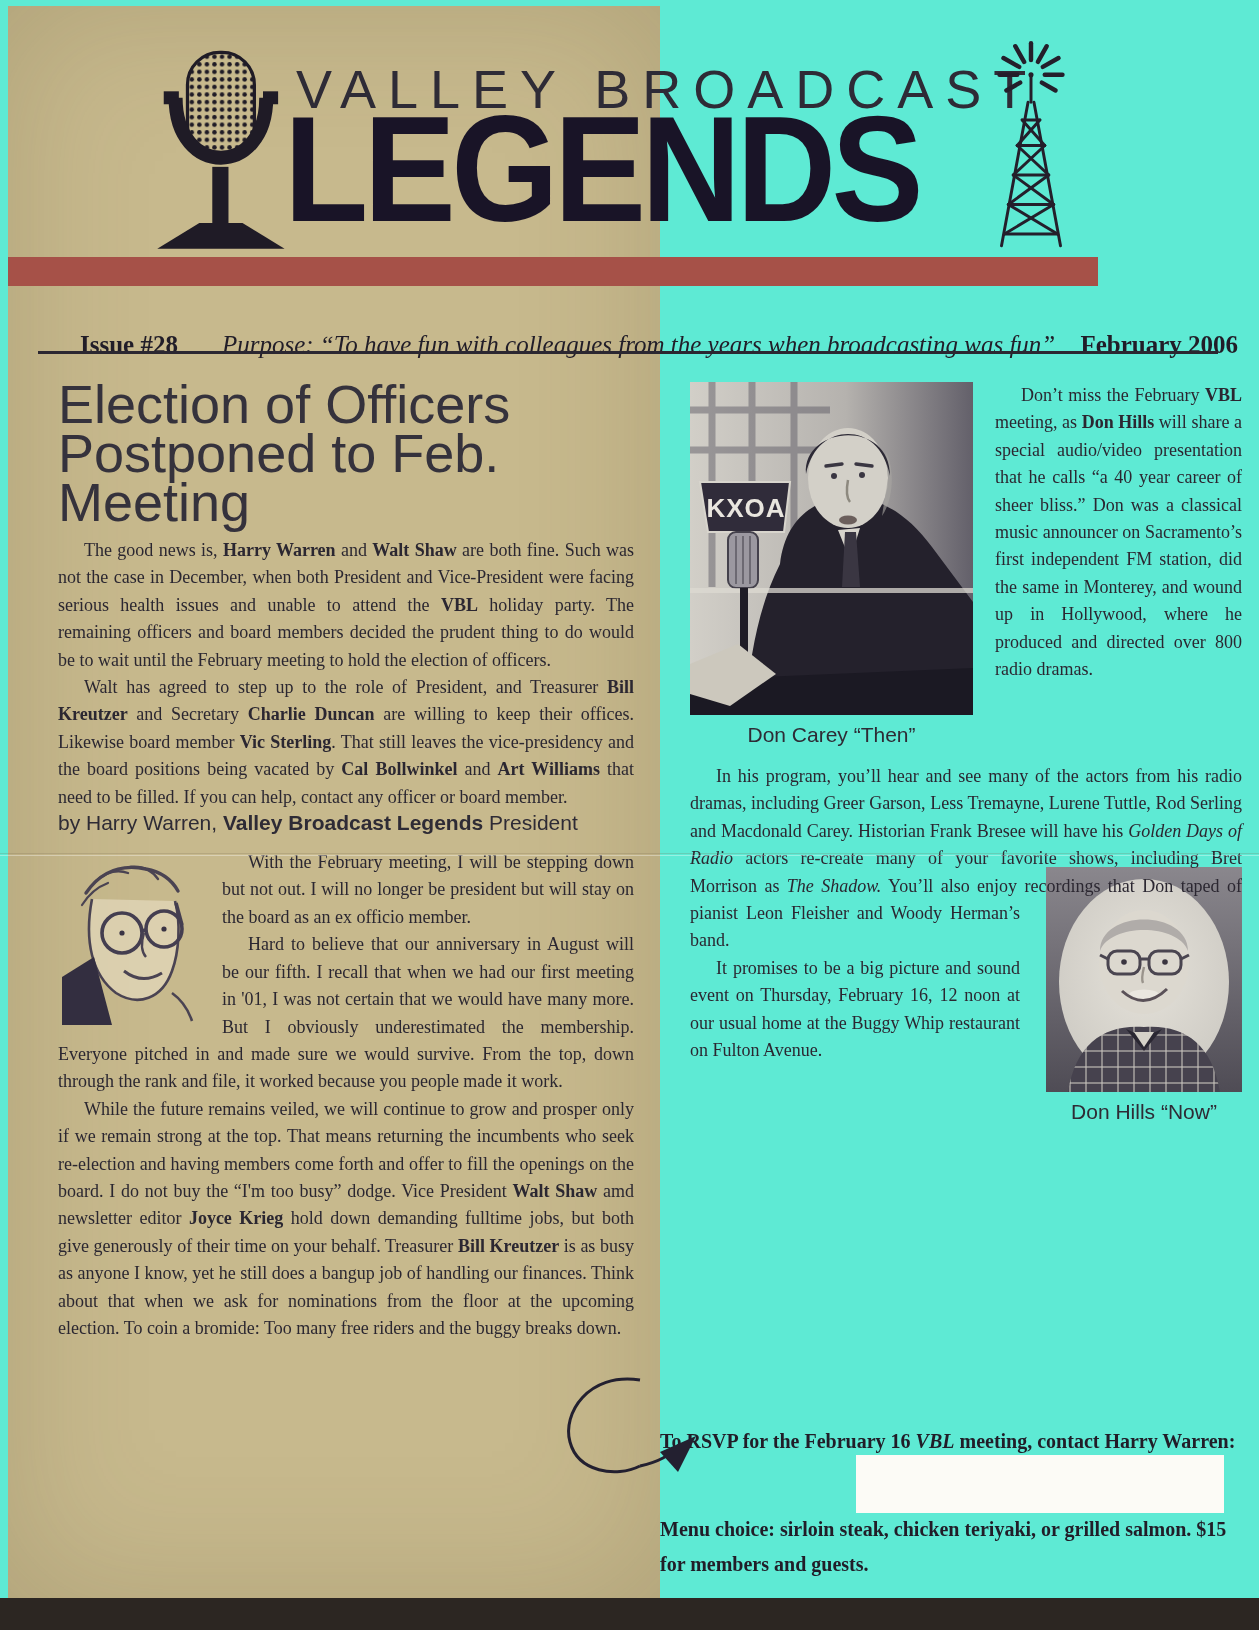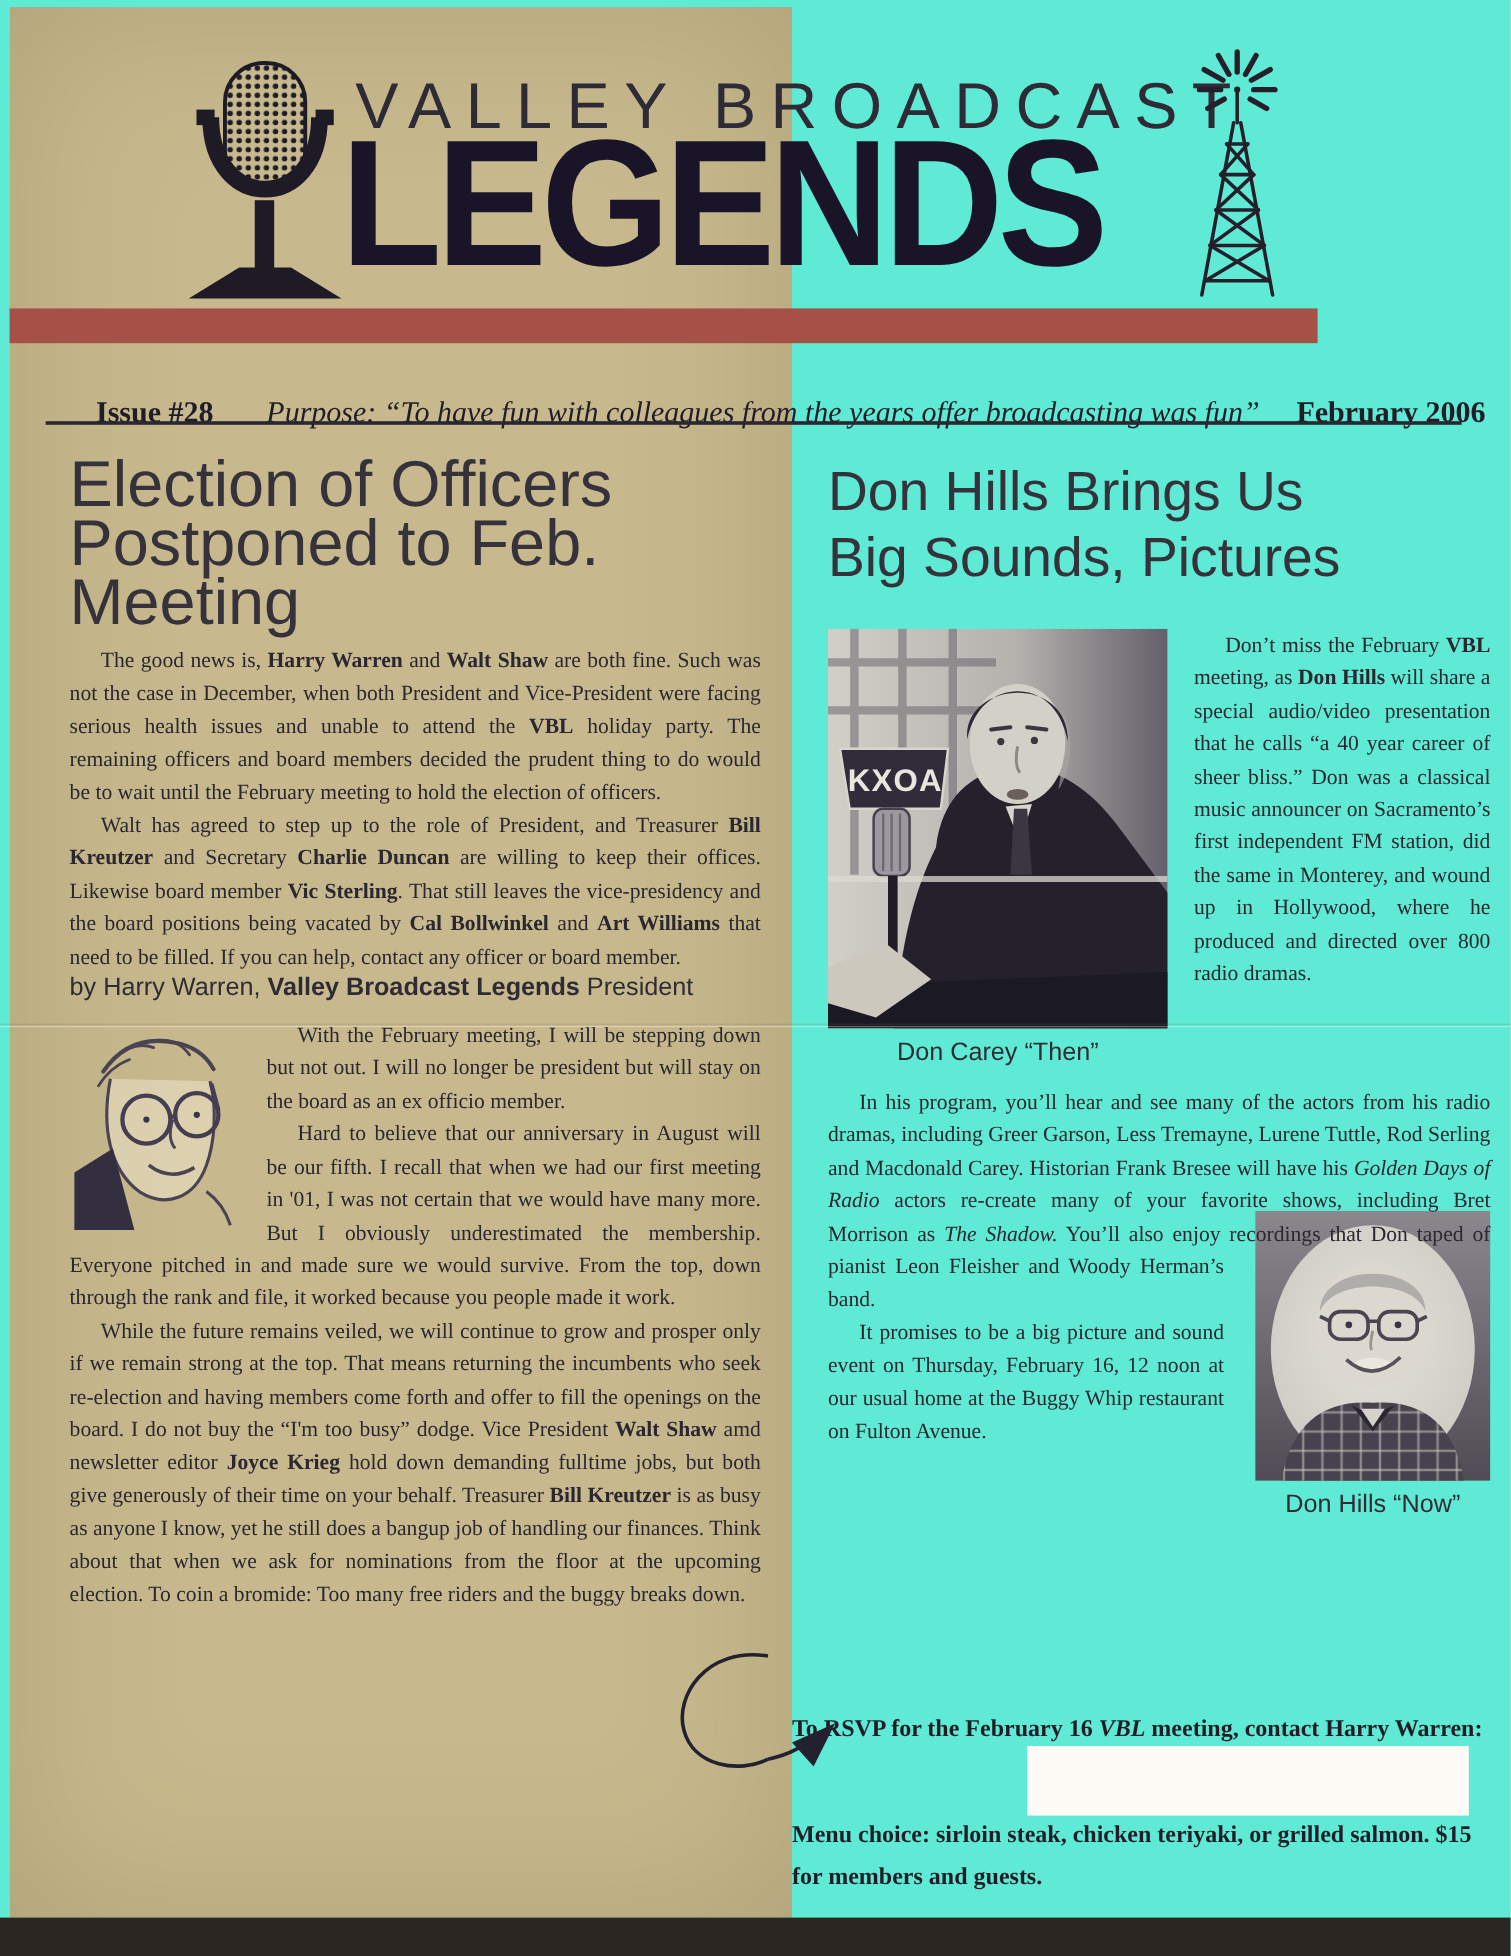--- a/index.html
+++ b/index.html
@@ -150,21 +150,21 @@
         <line x1="71" y1="42" x2="85" y2="50"></line>
       </g>
       <circle cx="60" cy="34" r="2.6" fill="#241f2b"></circle>
     </svg>
   </div>
 
   <div class="red-bar"></div>
 
   <div class="issue-row">
     <span class="issue-no">Issue #28</span>
-    <span class="issue-purpose">Purpose: “To have fun with colleagues from the years offer broadcasting was fun”</span>
+    <span class="issue-purpose">Purpose: “To have fun with colleagues from the years when broadcasting was fun”</span>
     <span class="issue-date">February 2006</span>
   </div>
   <div class="header-rule"></div>
 
   <div class="col-left">
     <div class="headline h-left">Election of Officers
 Postponed to Feb. Meeting</div>
     <p class="body"><span>The good news is, </span><span class="b">Harry Warren</span><span> and </span><span class="b">Walt Shaw</span><span> are both fine. Such was not the case in December, when both President and Vice-President were facing serious health issues and unable to attend the </span><span class="b">VBL</span><span> holiday party. The remaining officers and board members decided the prudent thing to do would be to wait until the February meeting to hold the election of officers.</span></p>
     <p class="body"><span>Walt has agreed to step up to the role of President, and Treasurer </span><span class="b">Bill Kreutzer</span><span> and Secretary </span><span class="b">Charlie Duncan</span><span> are willing to keep their offices. Likewise board member </span><span class="b">Vic Sterling</span><span>. That still leaves the vice-presidency and the board positions being vacated by </span><span class="b">Cal Bollwinkel</span><span> and </span><span class="b">Art Williams</span><span> that need to be filled. If you can help, contact any officer or board member.</span></p>
 
@@ -194,22 +194,20 @@
           <path d="M 114 140 q 14 10 20 28" stroke="#4a4352" stroke-width="2.6" fill="none"></path>
         </svg>
       </div>
       <p class="body"><span>With the February meeting, I will be stepping down but not out. I will no longer be president but will stay on the board as an ex officio member.</span></p>
       <p class="body"><span>Hard to believe that our anniversary in August will be our fifth. I recall that when we had our first meeting in '01, I was not certain that we would have many more. But I obviously underestimated the membership. Everyone pitched in and made sure we would survive. From the top, down through the rank and file, it worked because you people made it work.</span></p>
       <p class="body"><span>While the future remains veiled, we will continue to grow and prosper only if we remain strong at the top. That means returning the incumbents who seek re-election and having members come forth and offer to fill the openings on the board. I do not buy the “I'm too busy” dodge. Vice President </span><span class="b">Walt Shaw</span><span> amd newsletter editor </span><span class="b">Joyce Krieg</span><span> hold down demanding fulltime jobs, but both give generously of their time on your behalf. Treasurer </span><span class="b">Bill Kreutzer</span><span> is as busy as anyone I know, yet he still does a bangup job of handling our finances. Think about that when we ask for nominations from the floor at the upcoming election. To coin a bromide: Too many free riders and the buggy breaks down.</span></p>
     </div>
   </div>
 
   <div class="col-right">
-    <div class="headline h-right">Don Hills Brings Us
-Big Sounds, Pictures</div>
 
     <div class="photo-row">
       <div class="then-wrap">
         <svg class="photo-frame" width="283" height="333" viewBox="0 0 283 333">
           <defs>
             <linearGradient id="thenbg" x1="0" y1="0" x2="1" y2="0">
               <stop offset="0" stop-color="#d2cfc8"></stop>
                 <stop offset=".55" stop-color="#b5b2ae"></stop>
                 <stop offset="1" stop-color="#63606a"></stop>
             </linearGradient>

